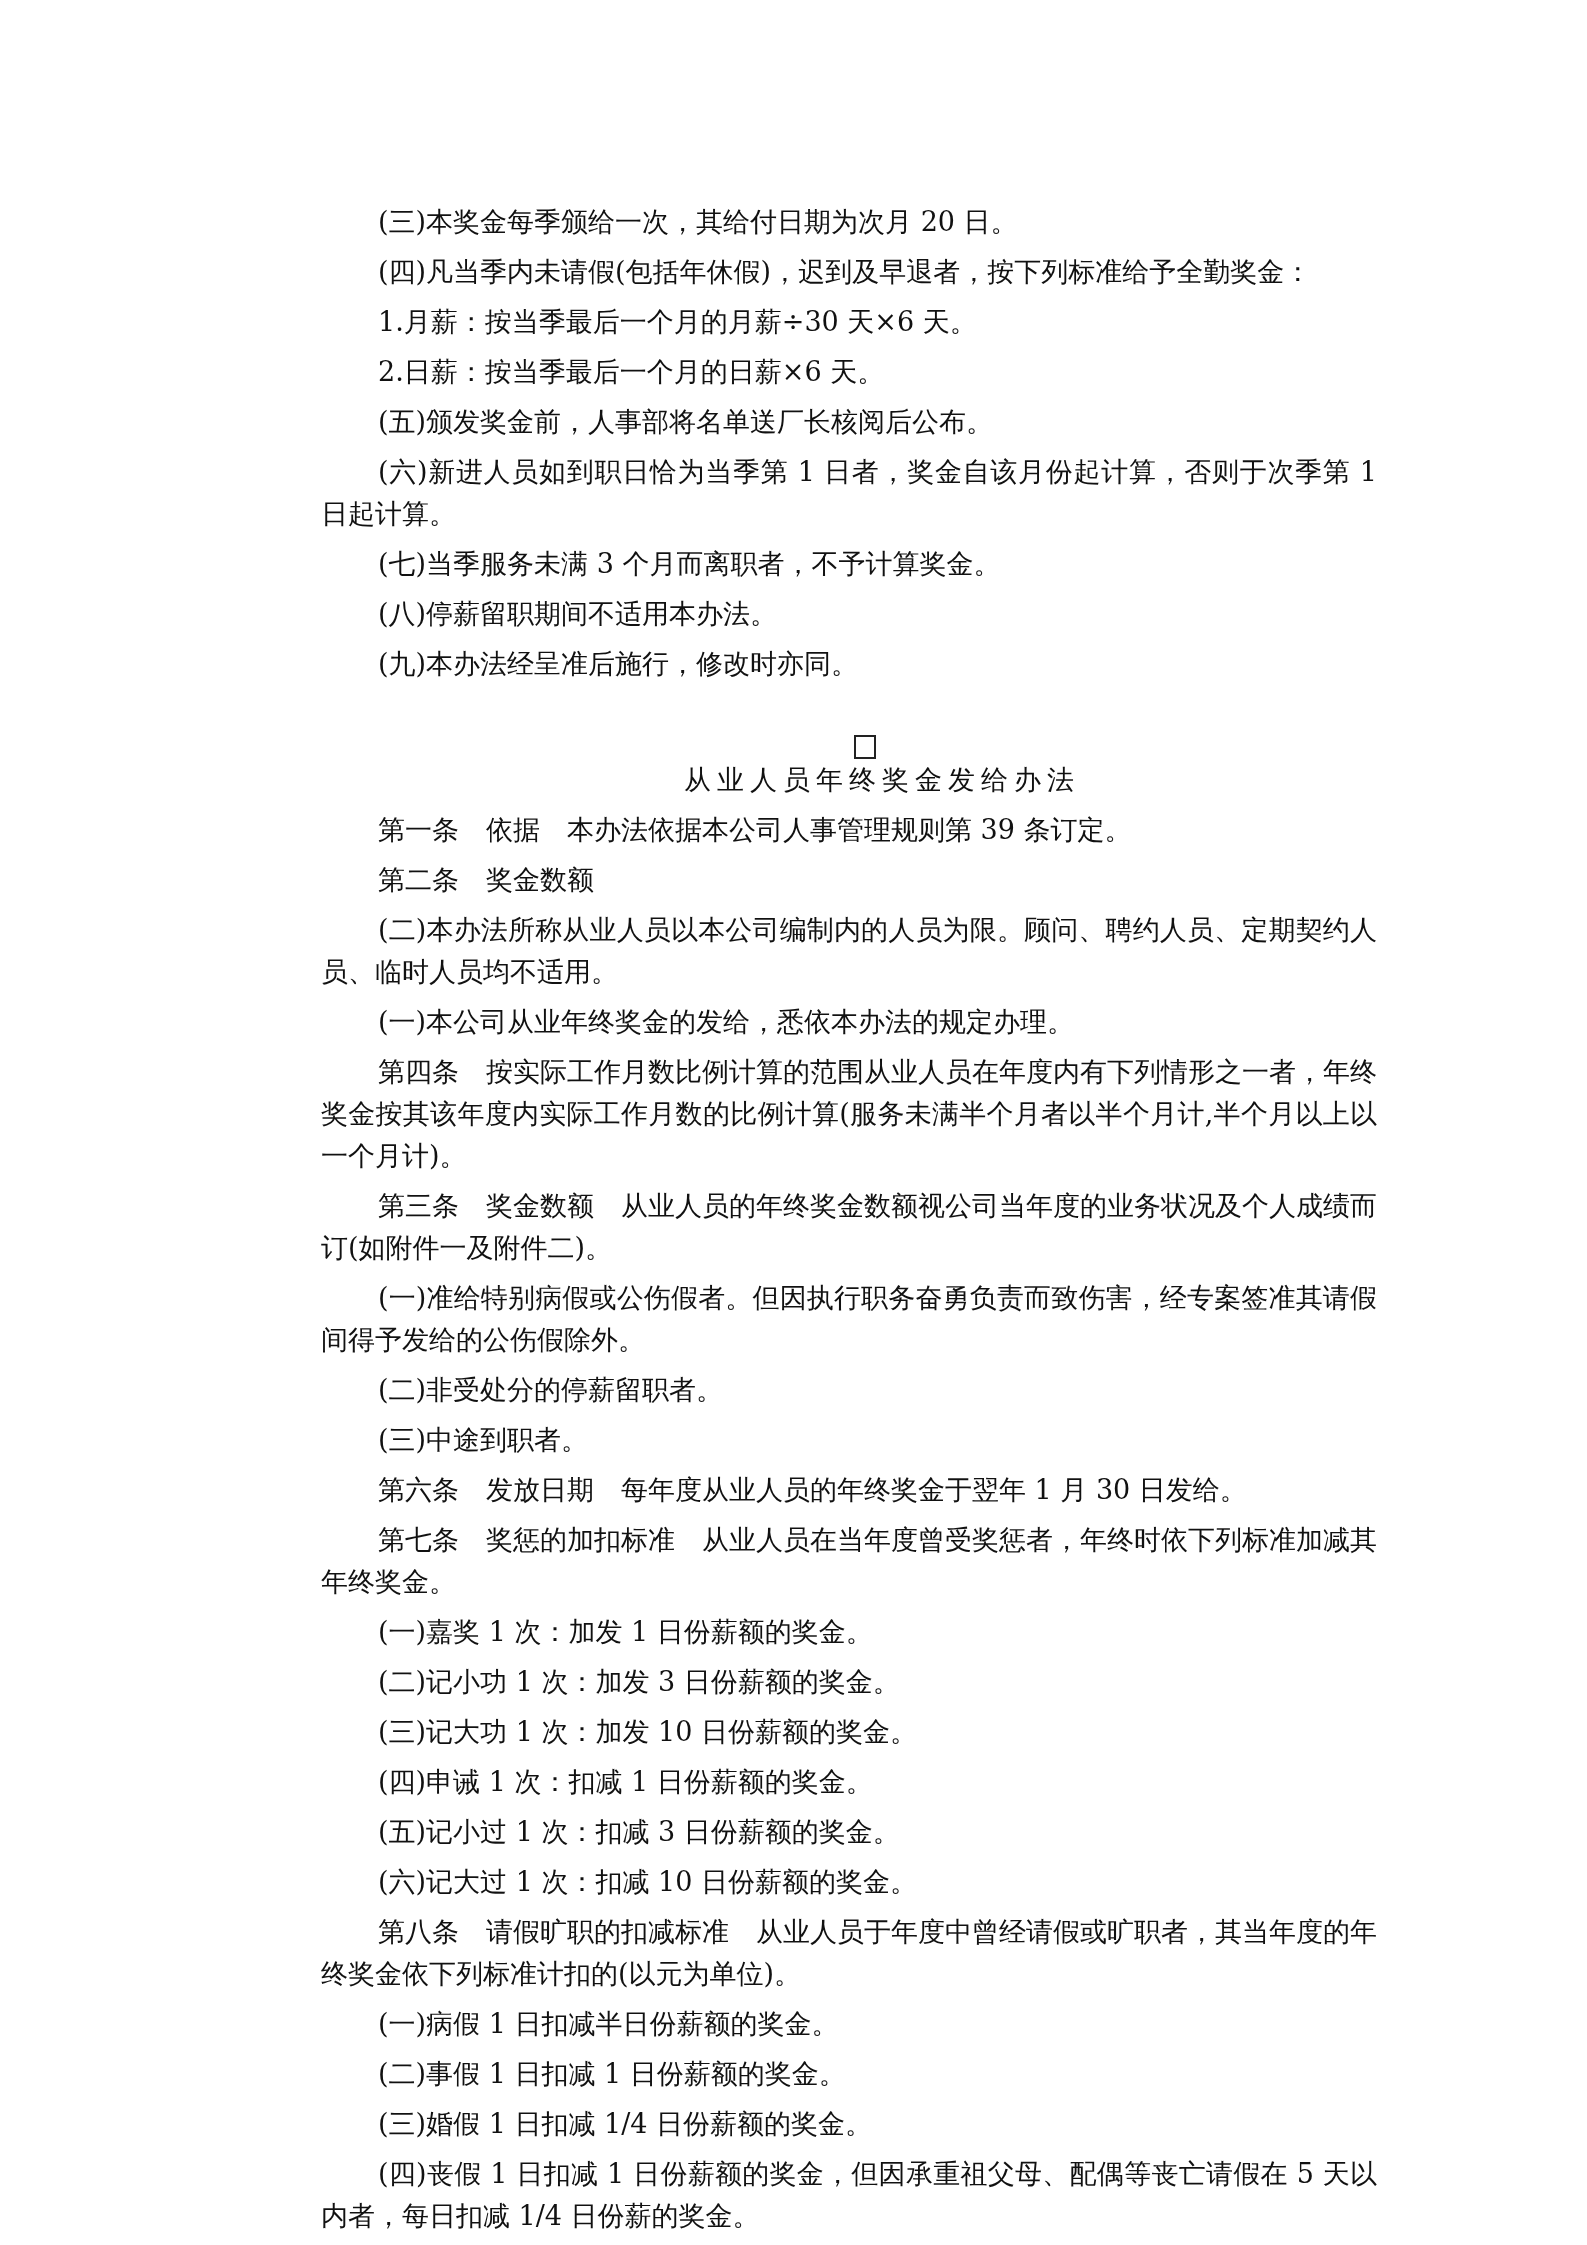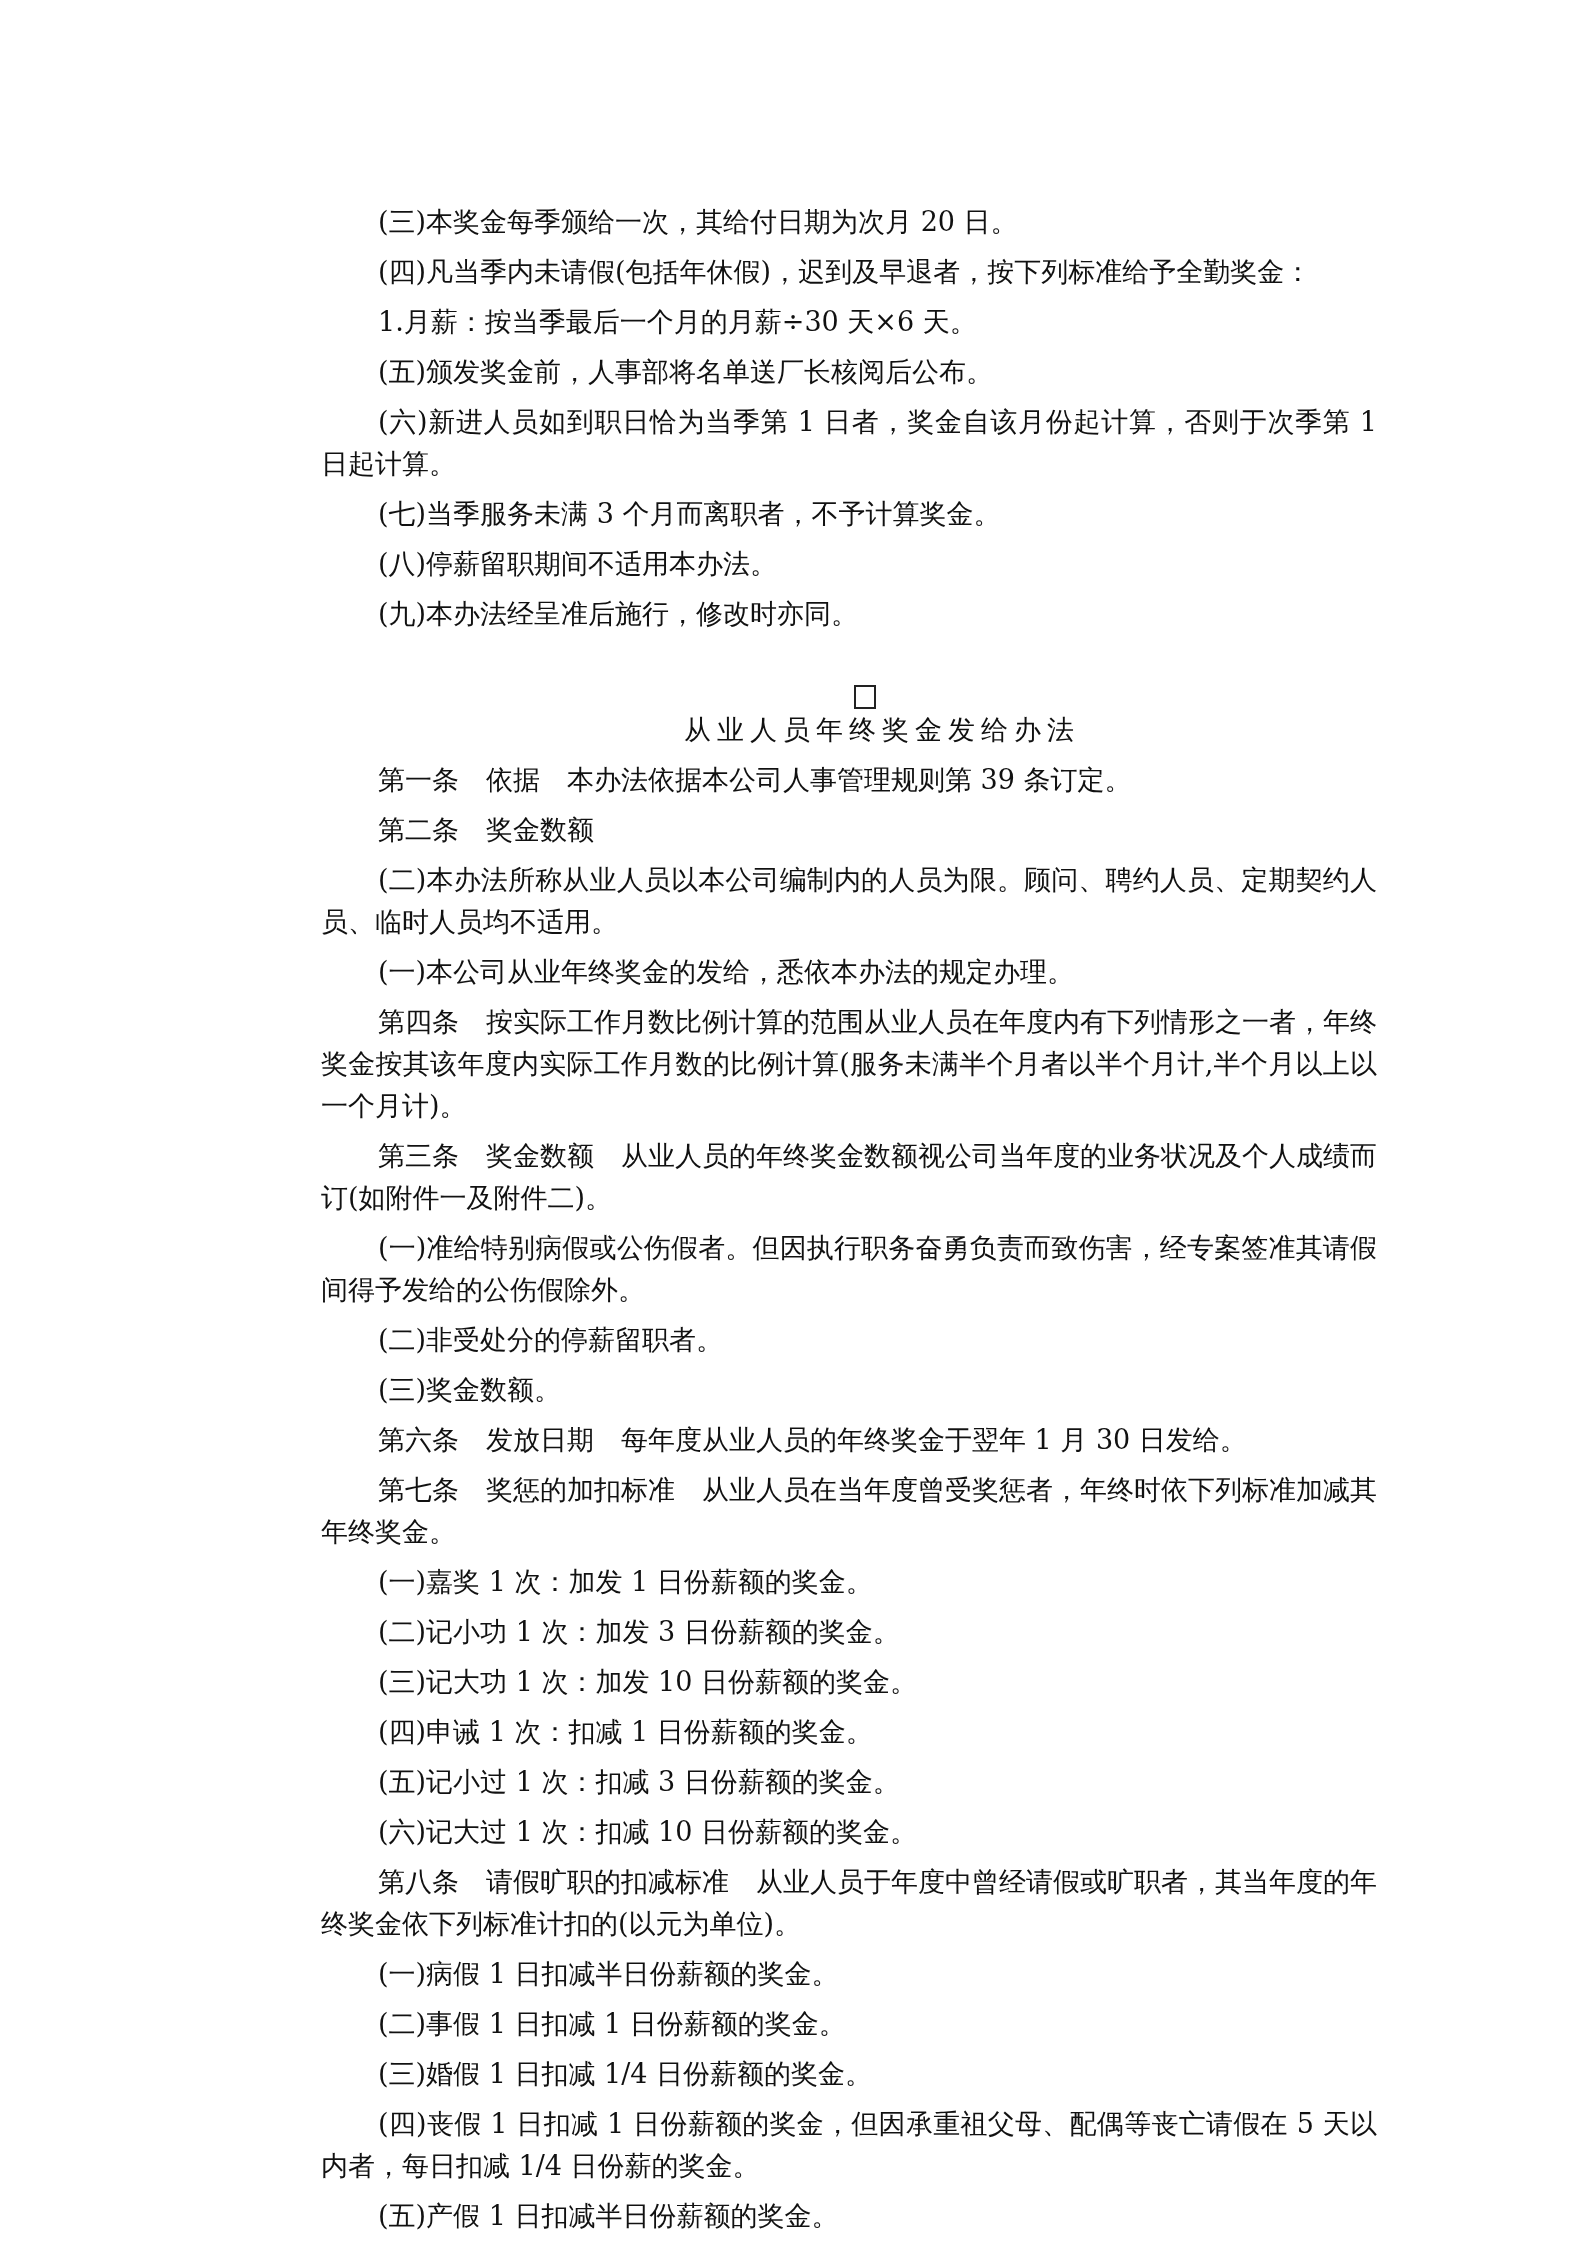--- a/index.html
+++ b/index.html
@@ -52,20 +52,21 @@
   </style>
 </head>
 <body>
 
 <div class="page">
 
   <div>
     <p class="para">(三)本奖金每季颁给一次，其给付日期为次月 20 日。</p>
     <p class="para">(四)凡当季内未请假(包括年休假)，迟到及早退者，按下列标准给予全勤奖金：</p>
     <p class="para">1.月薪：按当季最后一个月的月薪÷30 天×6 天。</p>
+    <p class="para">2.日薪：按当季最后一个月的日薪×6 天。</p>
     <p class="para">(五)颁发奖金前，人事部将名单送厂长核阅后公布。</p>
     <p class="para">(六)新进人员如到职日恰为当季第 1 日者，奖金自该月份起计算，否则于次季第 1 日起计算。</p>
     <p class="para">(七)当季服务未满 3 个月而离职者，不予计算奖金。</p>
     <p class="para">(八)停薪留职期间不适用本办法。</p>
     <p class="para">(九)本办法经呈准后施行，修改时亦同。</p>
   </div>
 
   <div class="gap"></div>
 
   <div>
@@ -74,21 +75,21 @@
       <span>从业人员年终奖金发给办法</span>
     </div>
     <p class="para">第一条　依据　本办法依据本公司人事管理规则第 39 条订定。</p>
     <p class="para">第二条　奖金数额</p>
     <p class="para">(二)本办法所称从业人员以本公司编制内的人员为限。顾问、聘约人员、定期契约人员、临时人员均不适用。</p>
     <p class="para">(一)本公司从业年终奖金的发给，悉依本办法的规定办理。</p>
     <p class="para">第四条　按实际工作月数比例计算的范围从业人员在年度内有下列情形之一者，年终奖金按其该年度内实际工作月数的比例计算(服务未满半个月者以半个月计,半个月以上以一个月计)。</p>
     <p class="para">第三条　奖金数额　从业人员的年终奖金数额视公司当年度的业务状况及个人成绩而订(如附件一及附件二)。</p>
     <p class="para">(一)准给特别病假或公伤假者。但因执行职务奋勇负责而致伤害，经专案签准其请假间得予发给的公伤假除外。</p>
     <p class="para">(二)非受处分的停薪留职者。</p>
-    <p class="para">(三)奖金数额。</p>
+    <p class="para">(三)中途到职者。</p>
     <p class="para">第六条　发放日期　每年度从业人员的年终奖金于翌年 1 月 30 日发给。</p>
     <p class="para">第七条　奖惩的加扣标准　从业人员在当年度曾受奖惩者，年终时依下列标准加减其年终奖金。</p>
     <p class="para">(一)嘉奖 1 次：加发 1 日份薪额的奖金。</p>
     <p class="para">(二)记小功 1 次：加发 3 日份薪额的奖金。</p>
     <p class="para">(三)记大功 1 次：加发 10 日份薪额的奖金。</p>
     <p class="para">(四)申诫 1 次：扣减 1 日份薪额的奖金。</p>
     <p class="para">(五)记小过 1 次：扣减 3 日份薪额的奖金。</p>
     <p class="para">(六)记大过 1 次：扣减 10 日份薪额的奖金。</p>
     <p class="para">第八条　请假旷职的扣减标准　从业人员于年度中曾经请假或旷职者，其当年度的年终奖金依下列标准计扣的(以元为单位)。</p>
     <p class="para">(一)病假 1 日扣减半日份薪额的奖金。</p>

